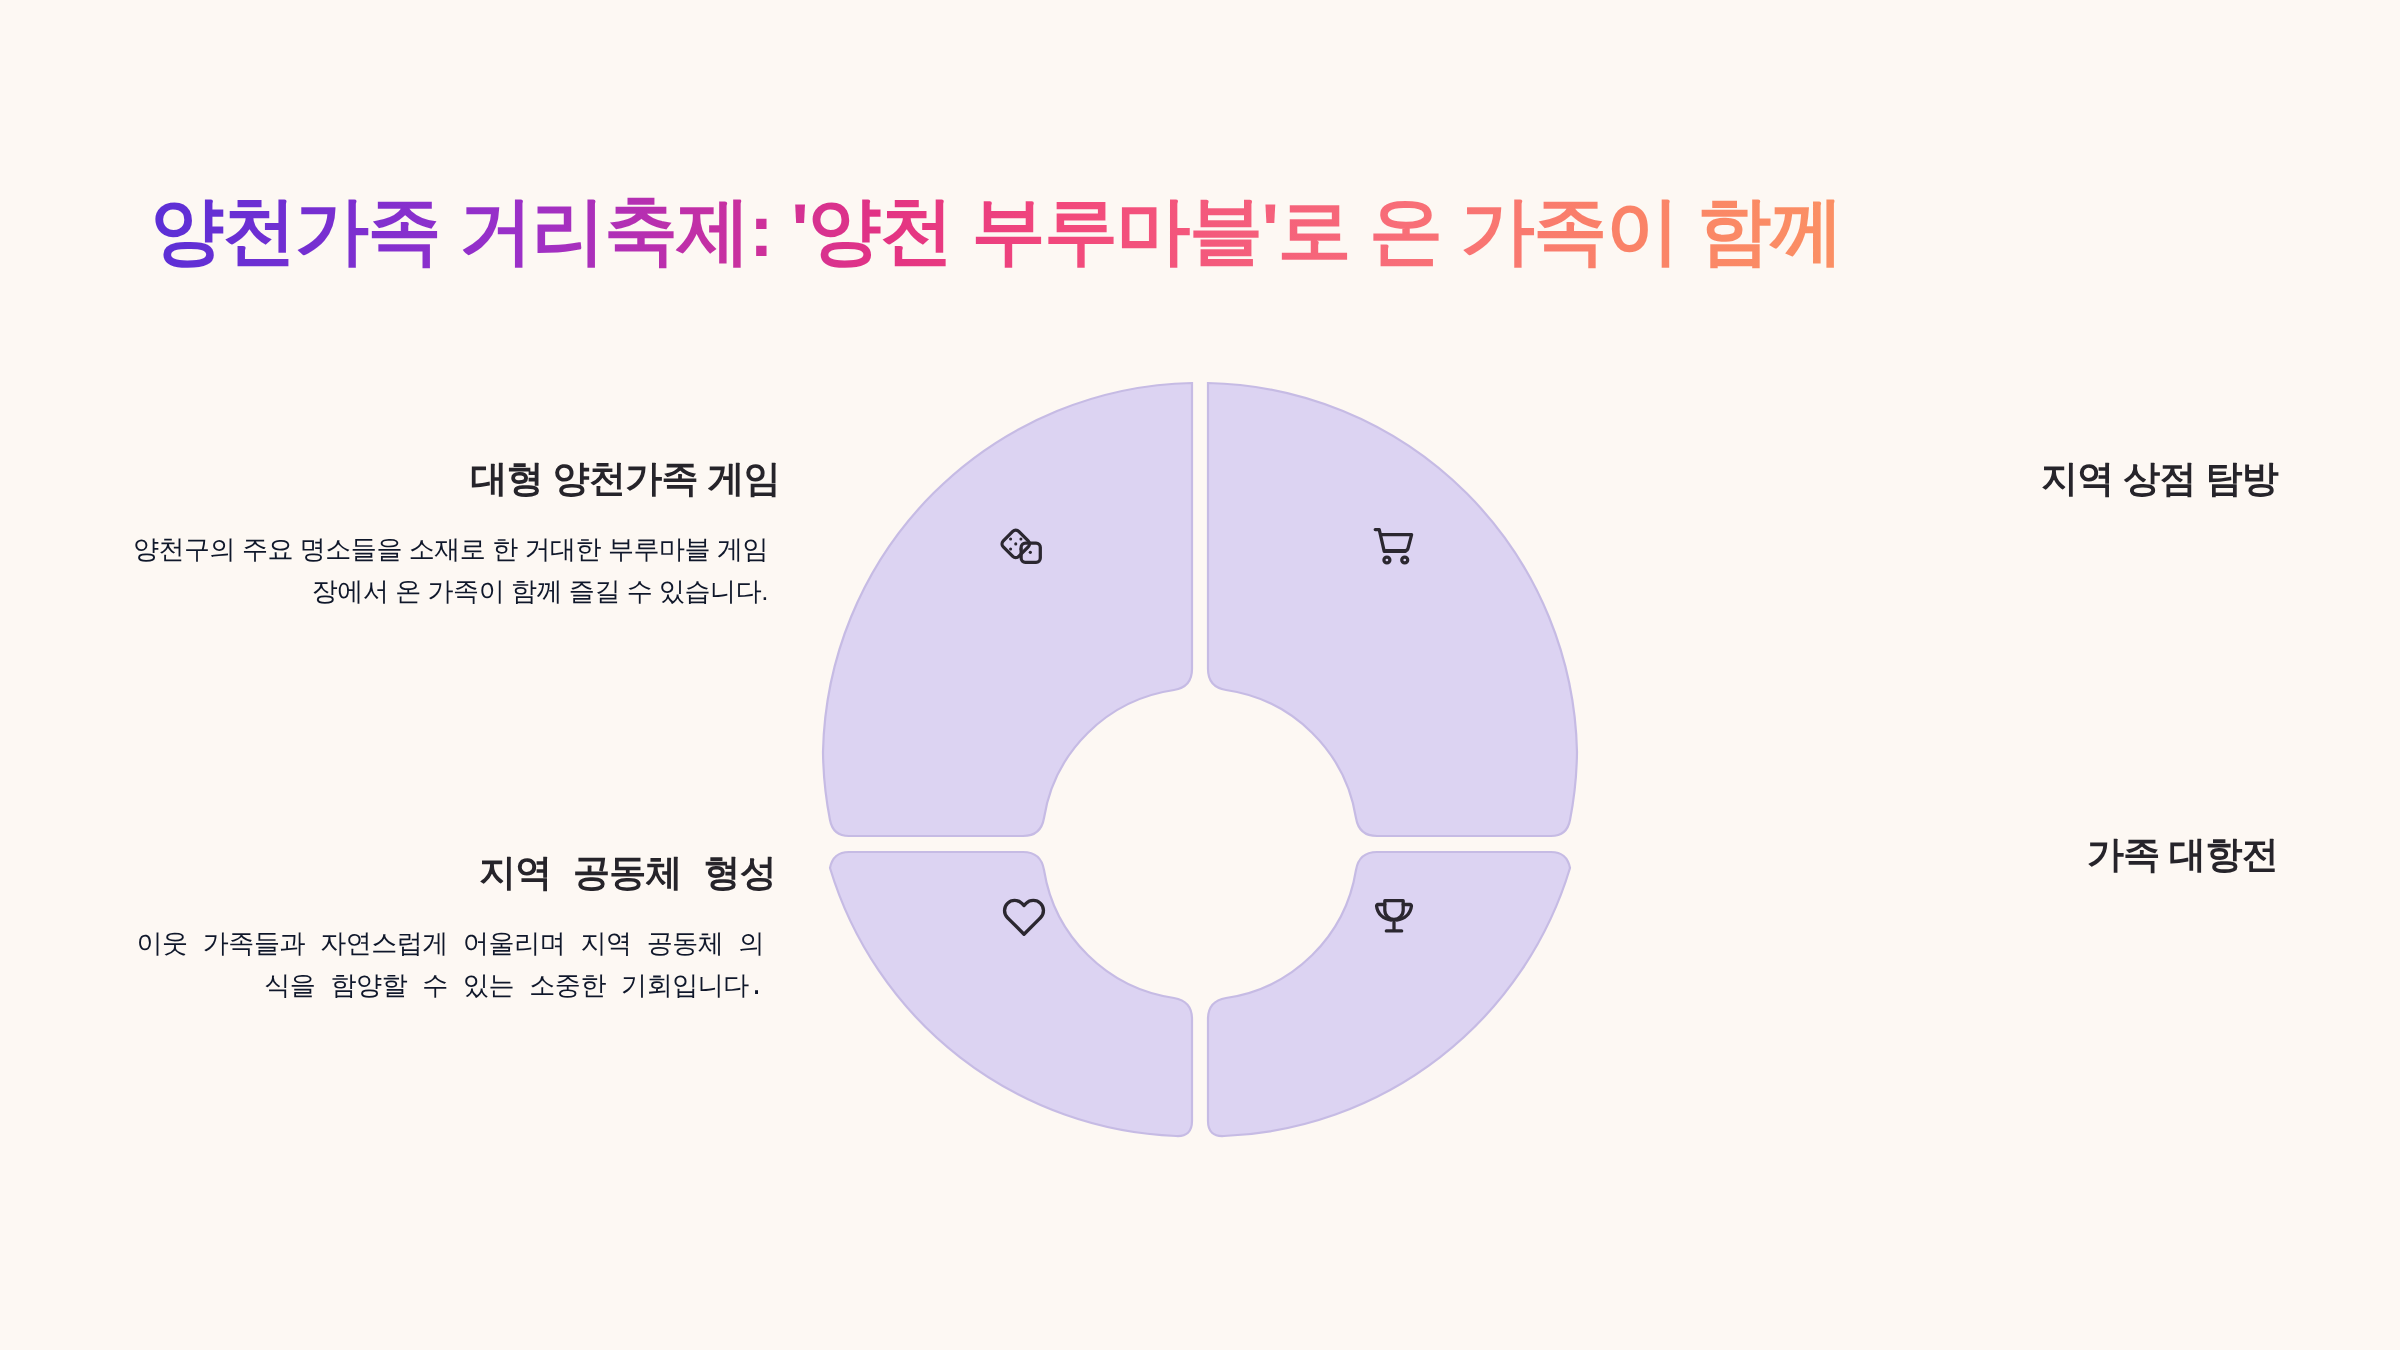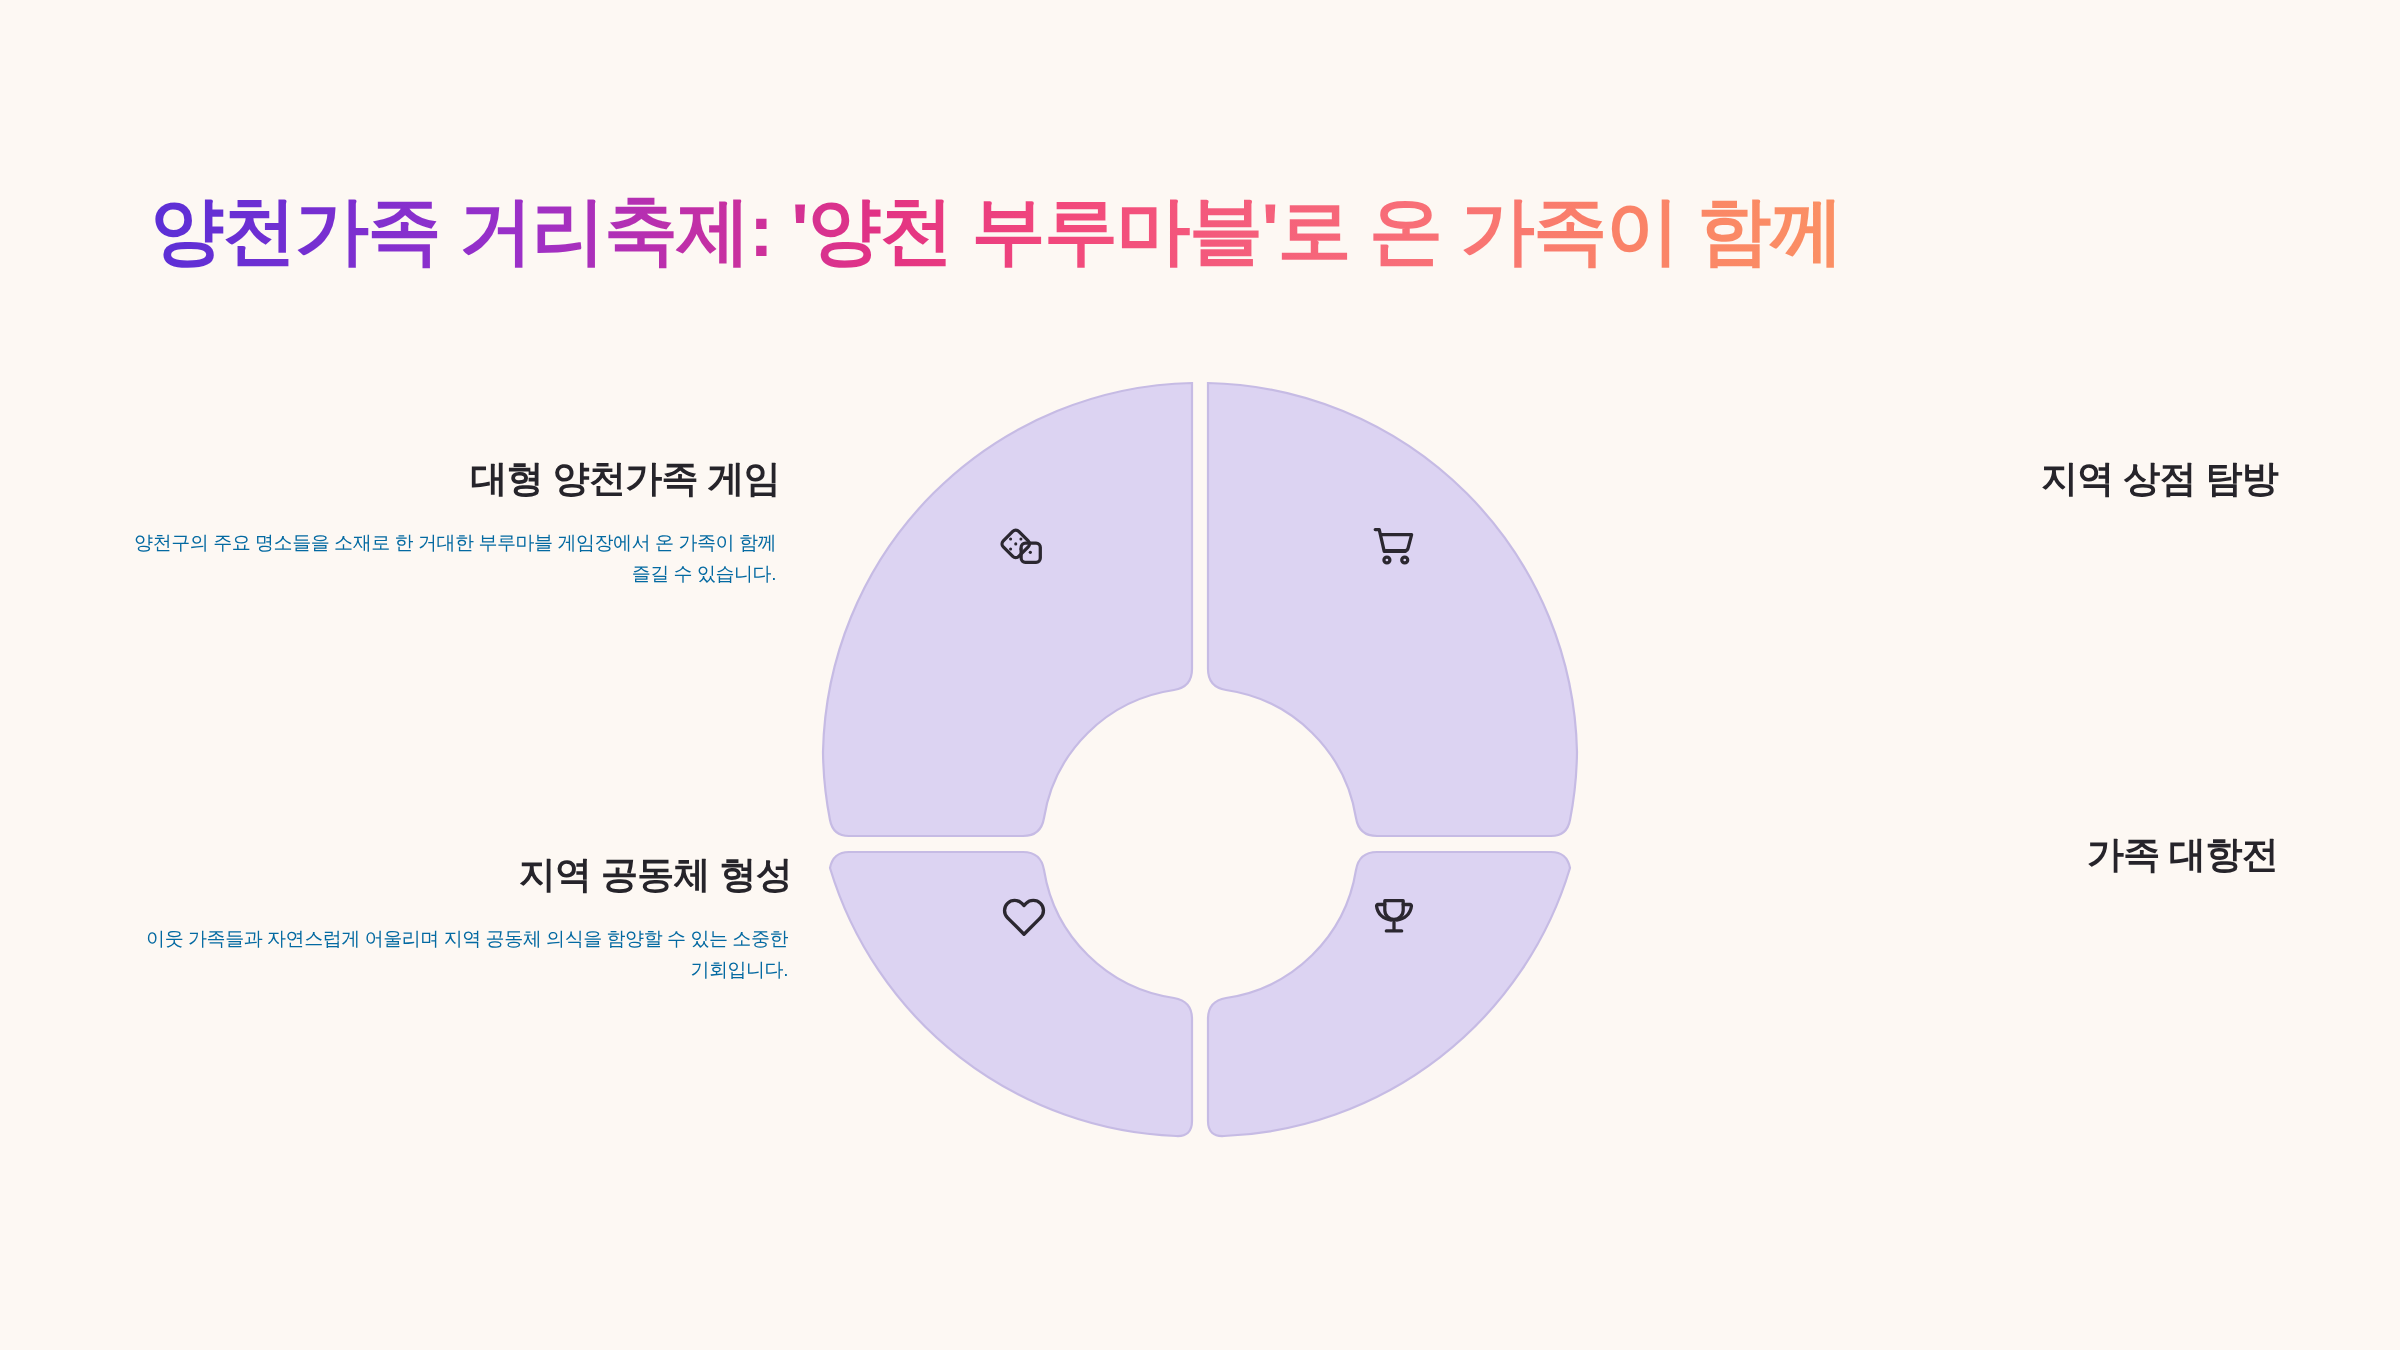--- a/index.html
+++ b/index.html
@@ -103,30 +103,30 @@
 
   .block-title {
     margin: 0 0 26px 0;
     font-size: 37px;
     line-height: 1.25;
     font-weight: 700;
     color: #26242A;
     letter-spacing: -0.7px;
   }
   .block-desc {
-    margin: 4px;
-    font-size: 19px;
+    margin: 12px;
+    font-size: 26px;
     line-height: 1.62;
-    color: #0369a1;
+    color: #0f172a;
     letter-spacing: -0.45px;
     font-weight: 400;
   }
 
   .block-tl { left: 120px;  top: 456px; }
-  .block-bl { left: 132px;  top: 852px; }
+  .block-bl { left: 116px;  top: 852px; font-family: Liberation Mono, monospace; }
   .block-tr { left: 1618px; top: 456px; }
   .block-br { left: 1618px; top: 832px; }
 </style>
 </head>
 <body>
 
 <div class="title-wrap">
   <h1 class="page-title">양천가족 거리축제: '양천 부루마블'로 온 가족이 함께</h1>
 </div>
 

